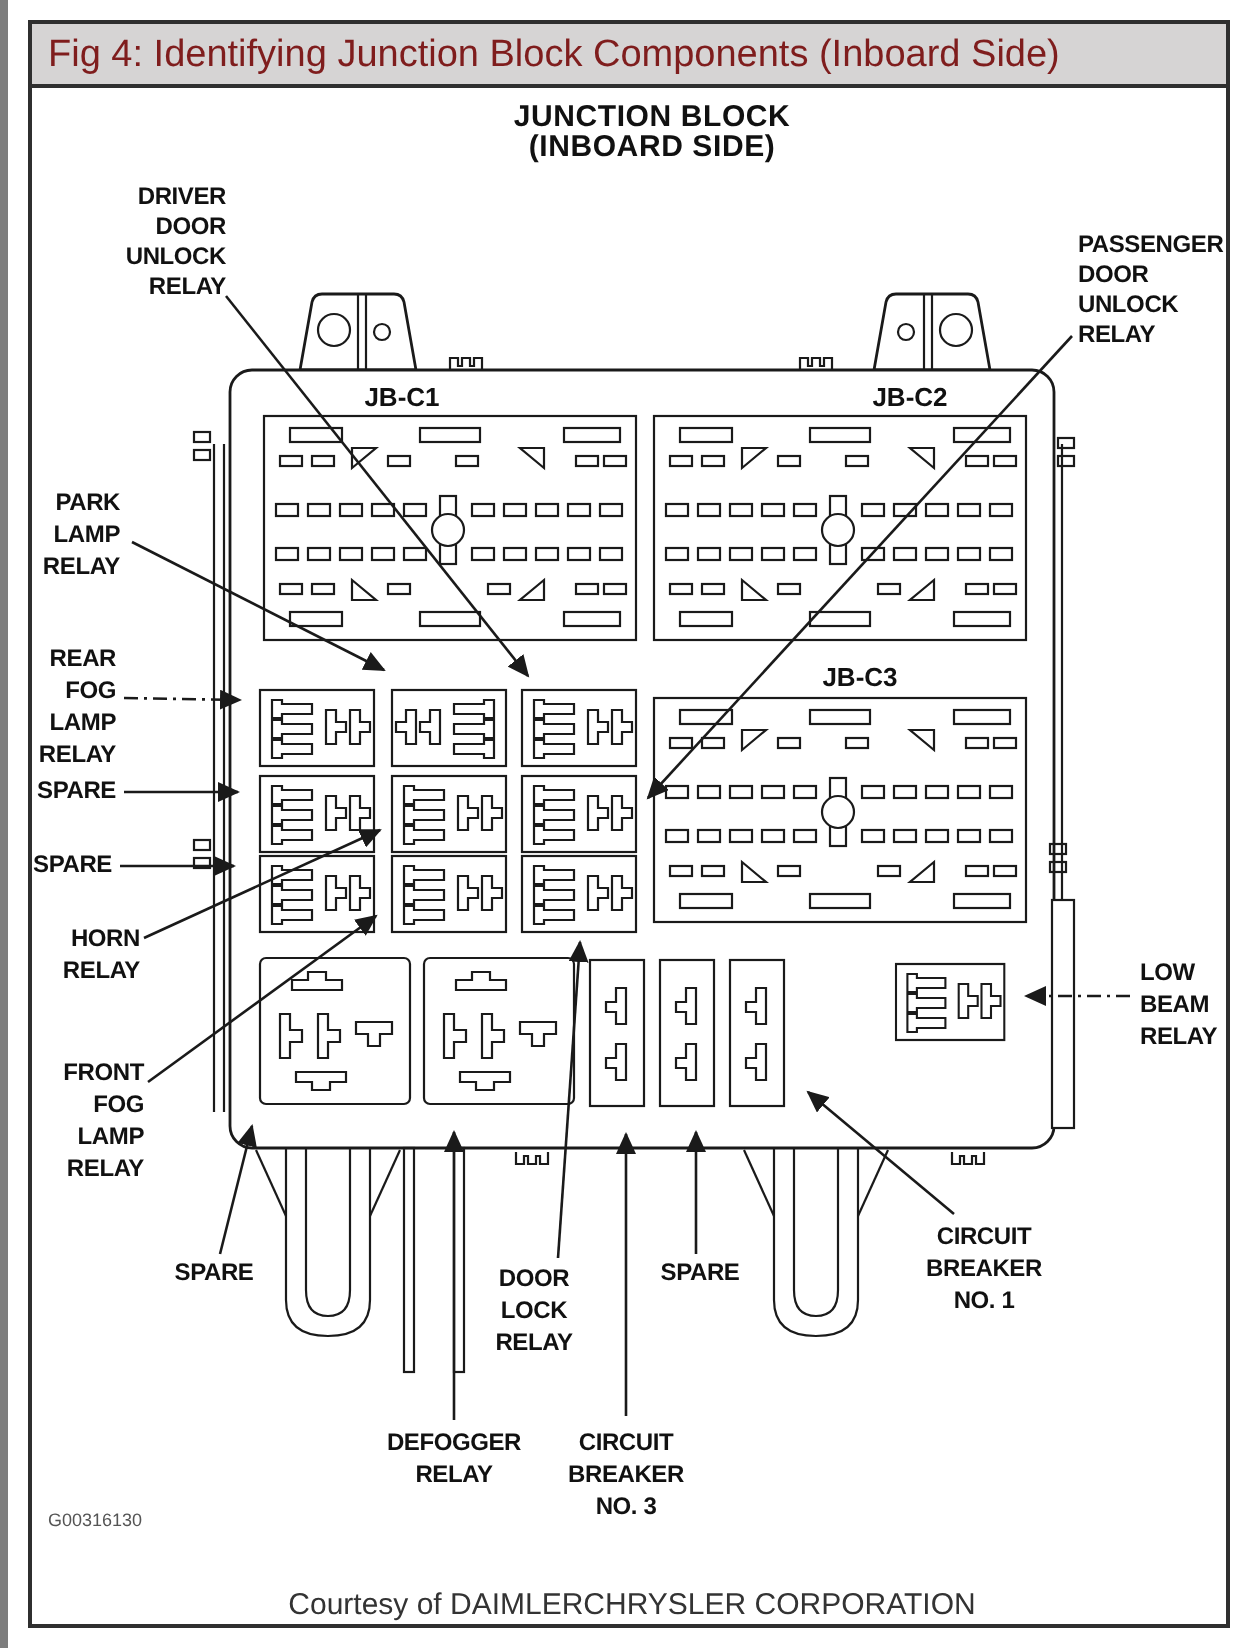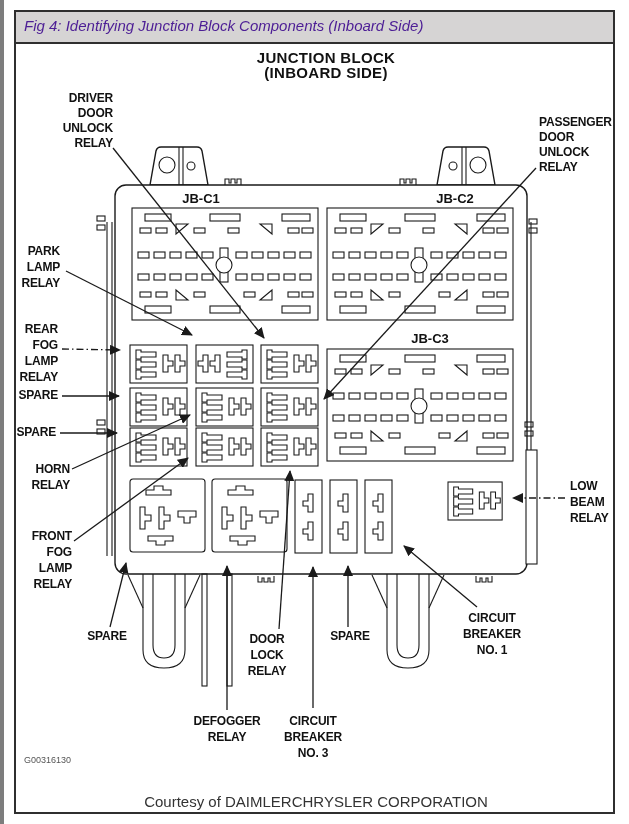--- a/index.html
+++ b/index.html
@@ -3,21 +3,21 @@
 <meta charset="utf-8">
 <style>
   html,body{margin:0;padding:0;background:#fff;}
   #page{position:relative;width:629px;height:824px;background:#fff;overflow:hidden;
         font-family:"Liberation Sans",sans-serif;}
   #edge{position:absolute;left:0;top:0;width:4px;height:824px;background:#7d7d7d;}
   #frame{position:absolute;left:14px;top:10px;width:601px;height:804px;
          border:2px solid #2f2f2f;background:#fff;box-sizing:border-box;}
   #titlebar{position:absolute;left:0;top:0;width:100%;height:32px;background:#d6d4d4;
             border-bottom:2px solid #2f2f2f;box-sizing:border-box;}
-  #titlebar span{display:block;padding:5px 0 0 8px;font-size:15px;color:#4c1d95;font-style:italic;}
+  #titlebar span{display:block;padding:5px 0 0 8px;font-size:19px;color:#7f1d1d;}
   svg{position:absolute;left:0;top:0;}
   .o  {fill:#fff;stroke:#1a1a1a;stroke-width:1.4;}
   .t  {fill:none;stroke:#1a1a1a;stroke-width:1.1;}
   .s  {fill:#fff;stroke:#1a1a1a;stroke-width:1.1;}
   .ld {stroke:#1a1a1a;stroke-width:1.3;fill:none;}
   .dd {stroke-dasharray:7 3 1.5 3;}
   .lbl{font-family:"Liberation Sans",sans-serif;font-weight:bold;font-size:12px;
        fill:#111;letter-spacing:-0.2px;}
   .hd {font-family:"Liberation Sans",sans-serif;font-weight:bold;font-size:15px;
        fill:#111;letter-spacing:0.3px;}

